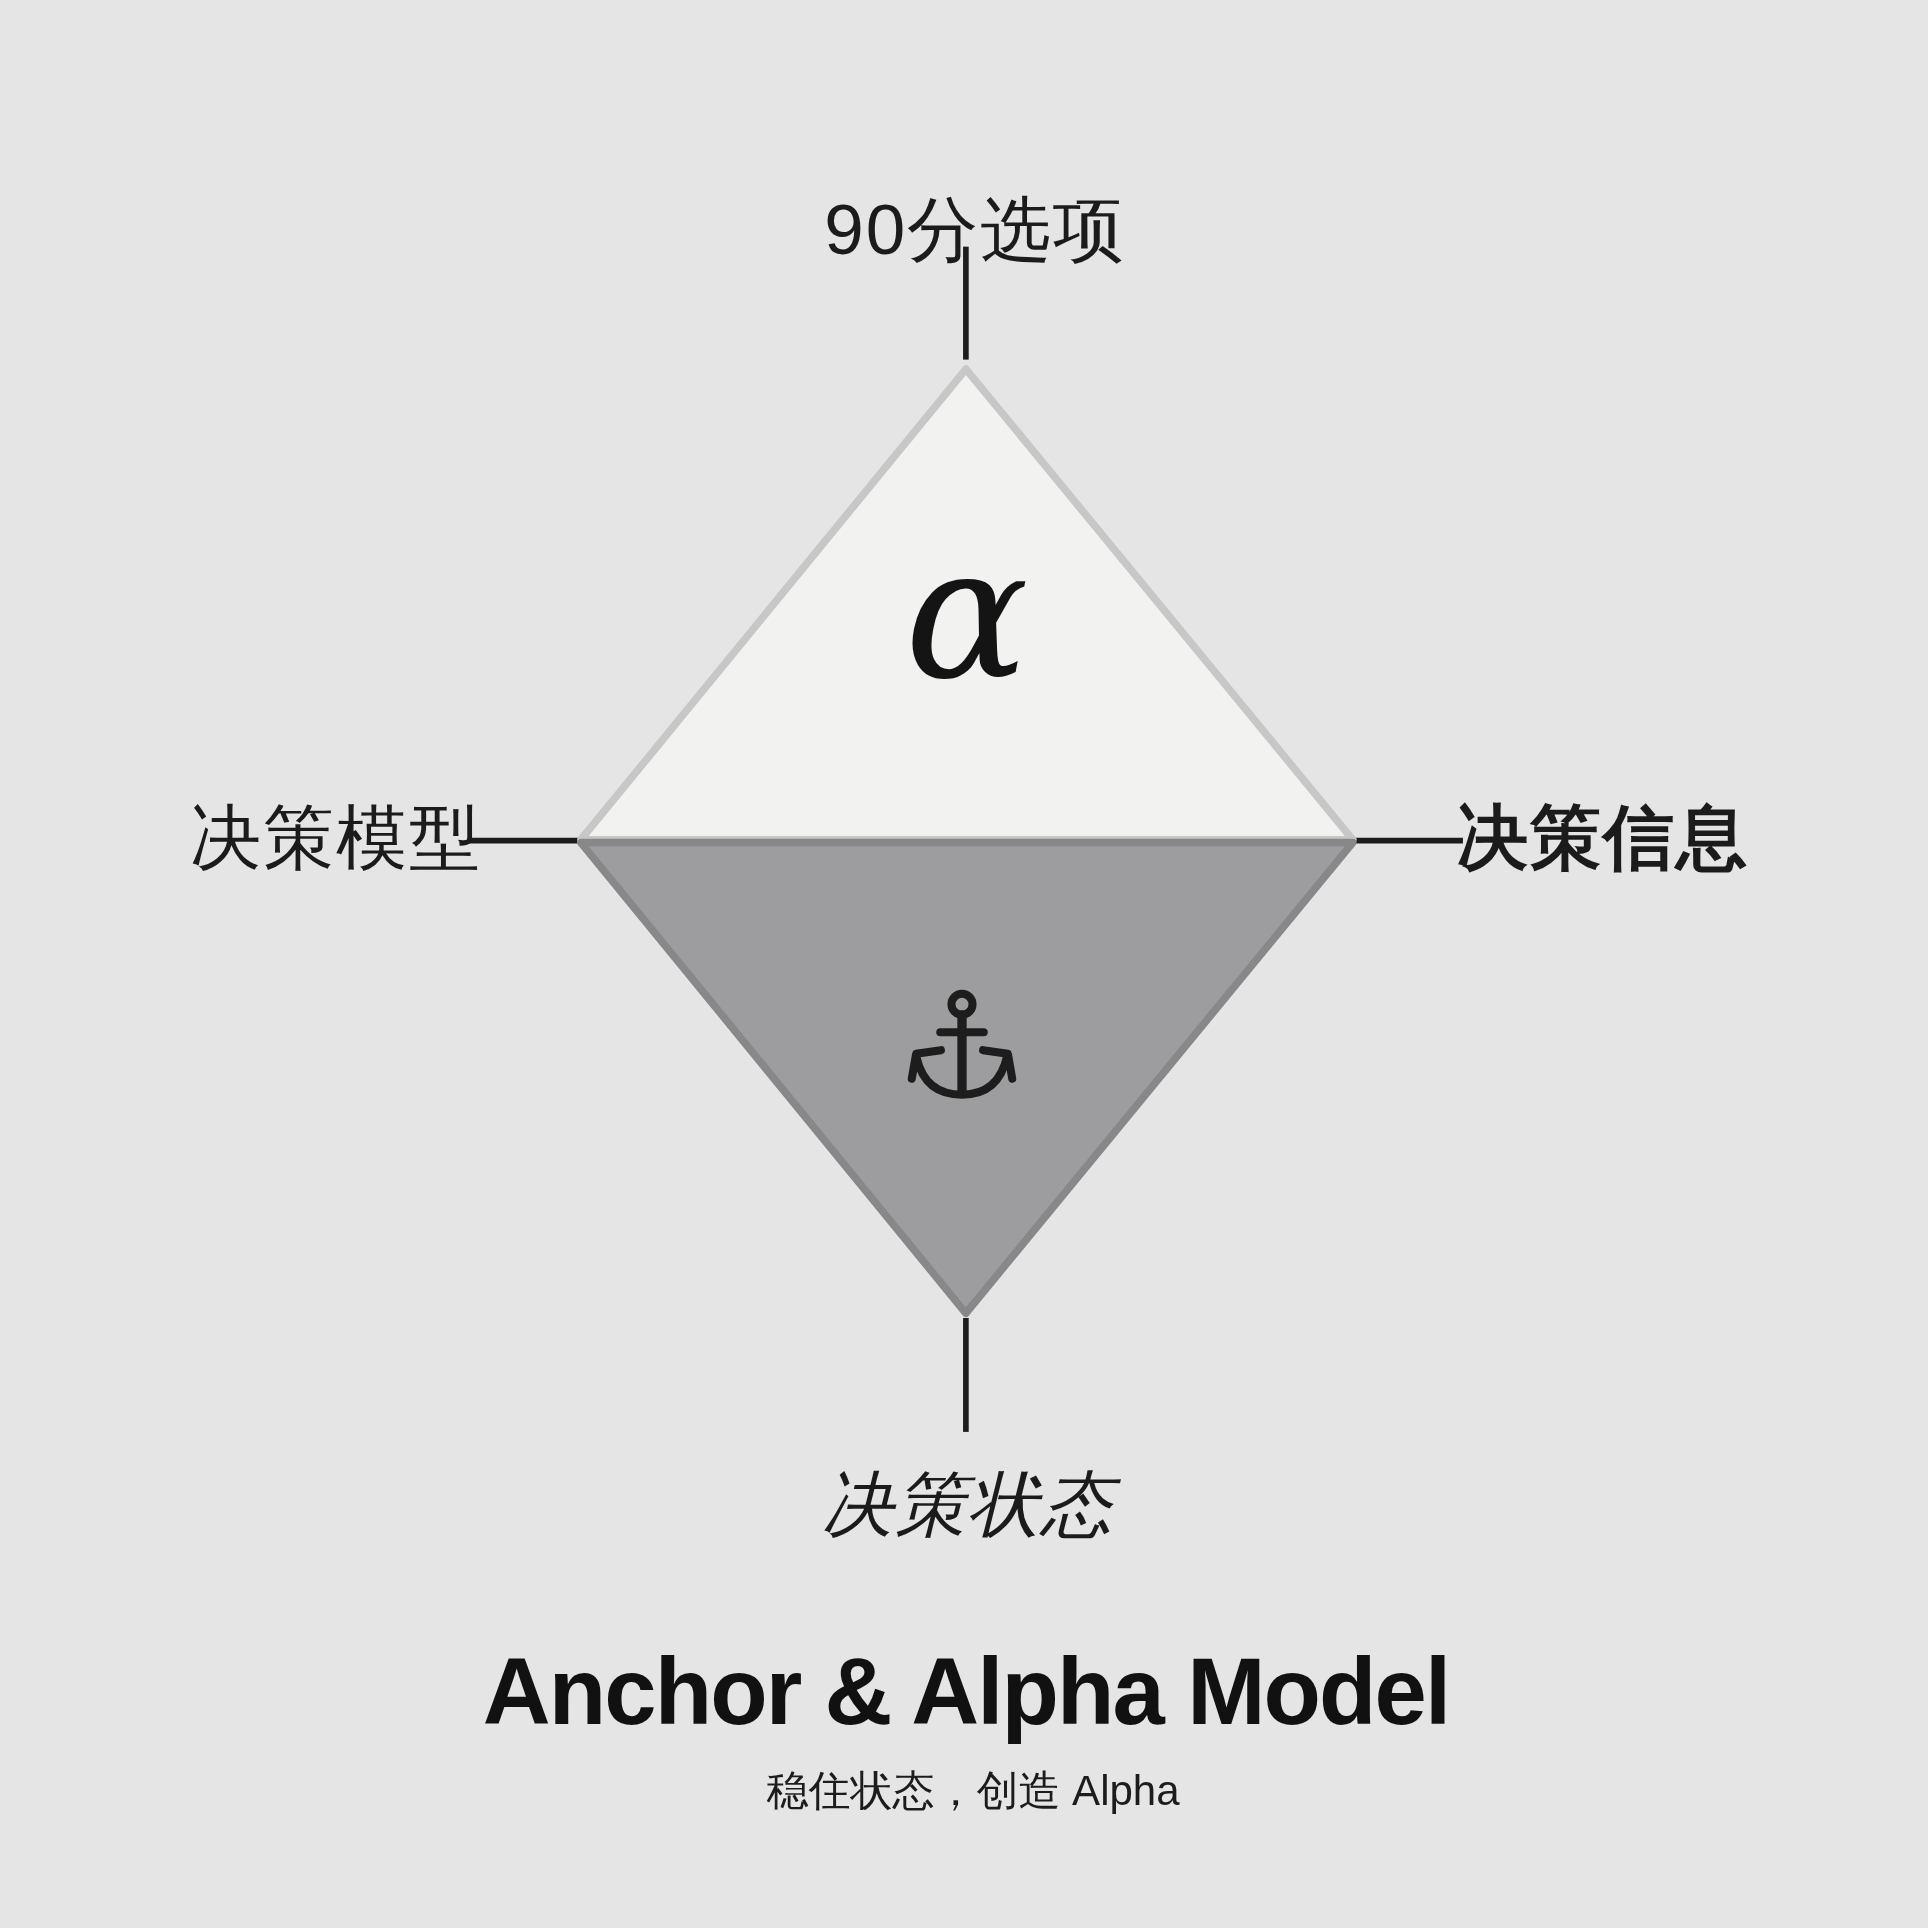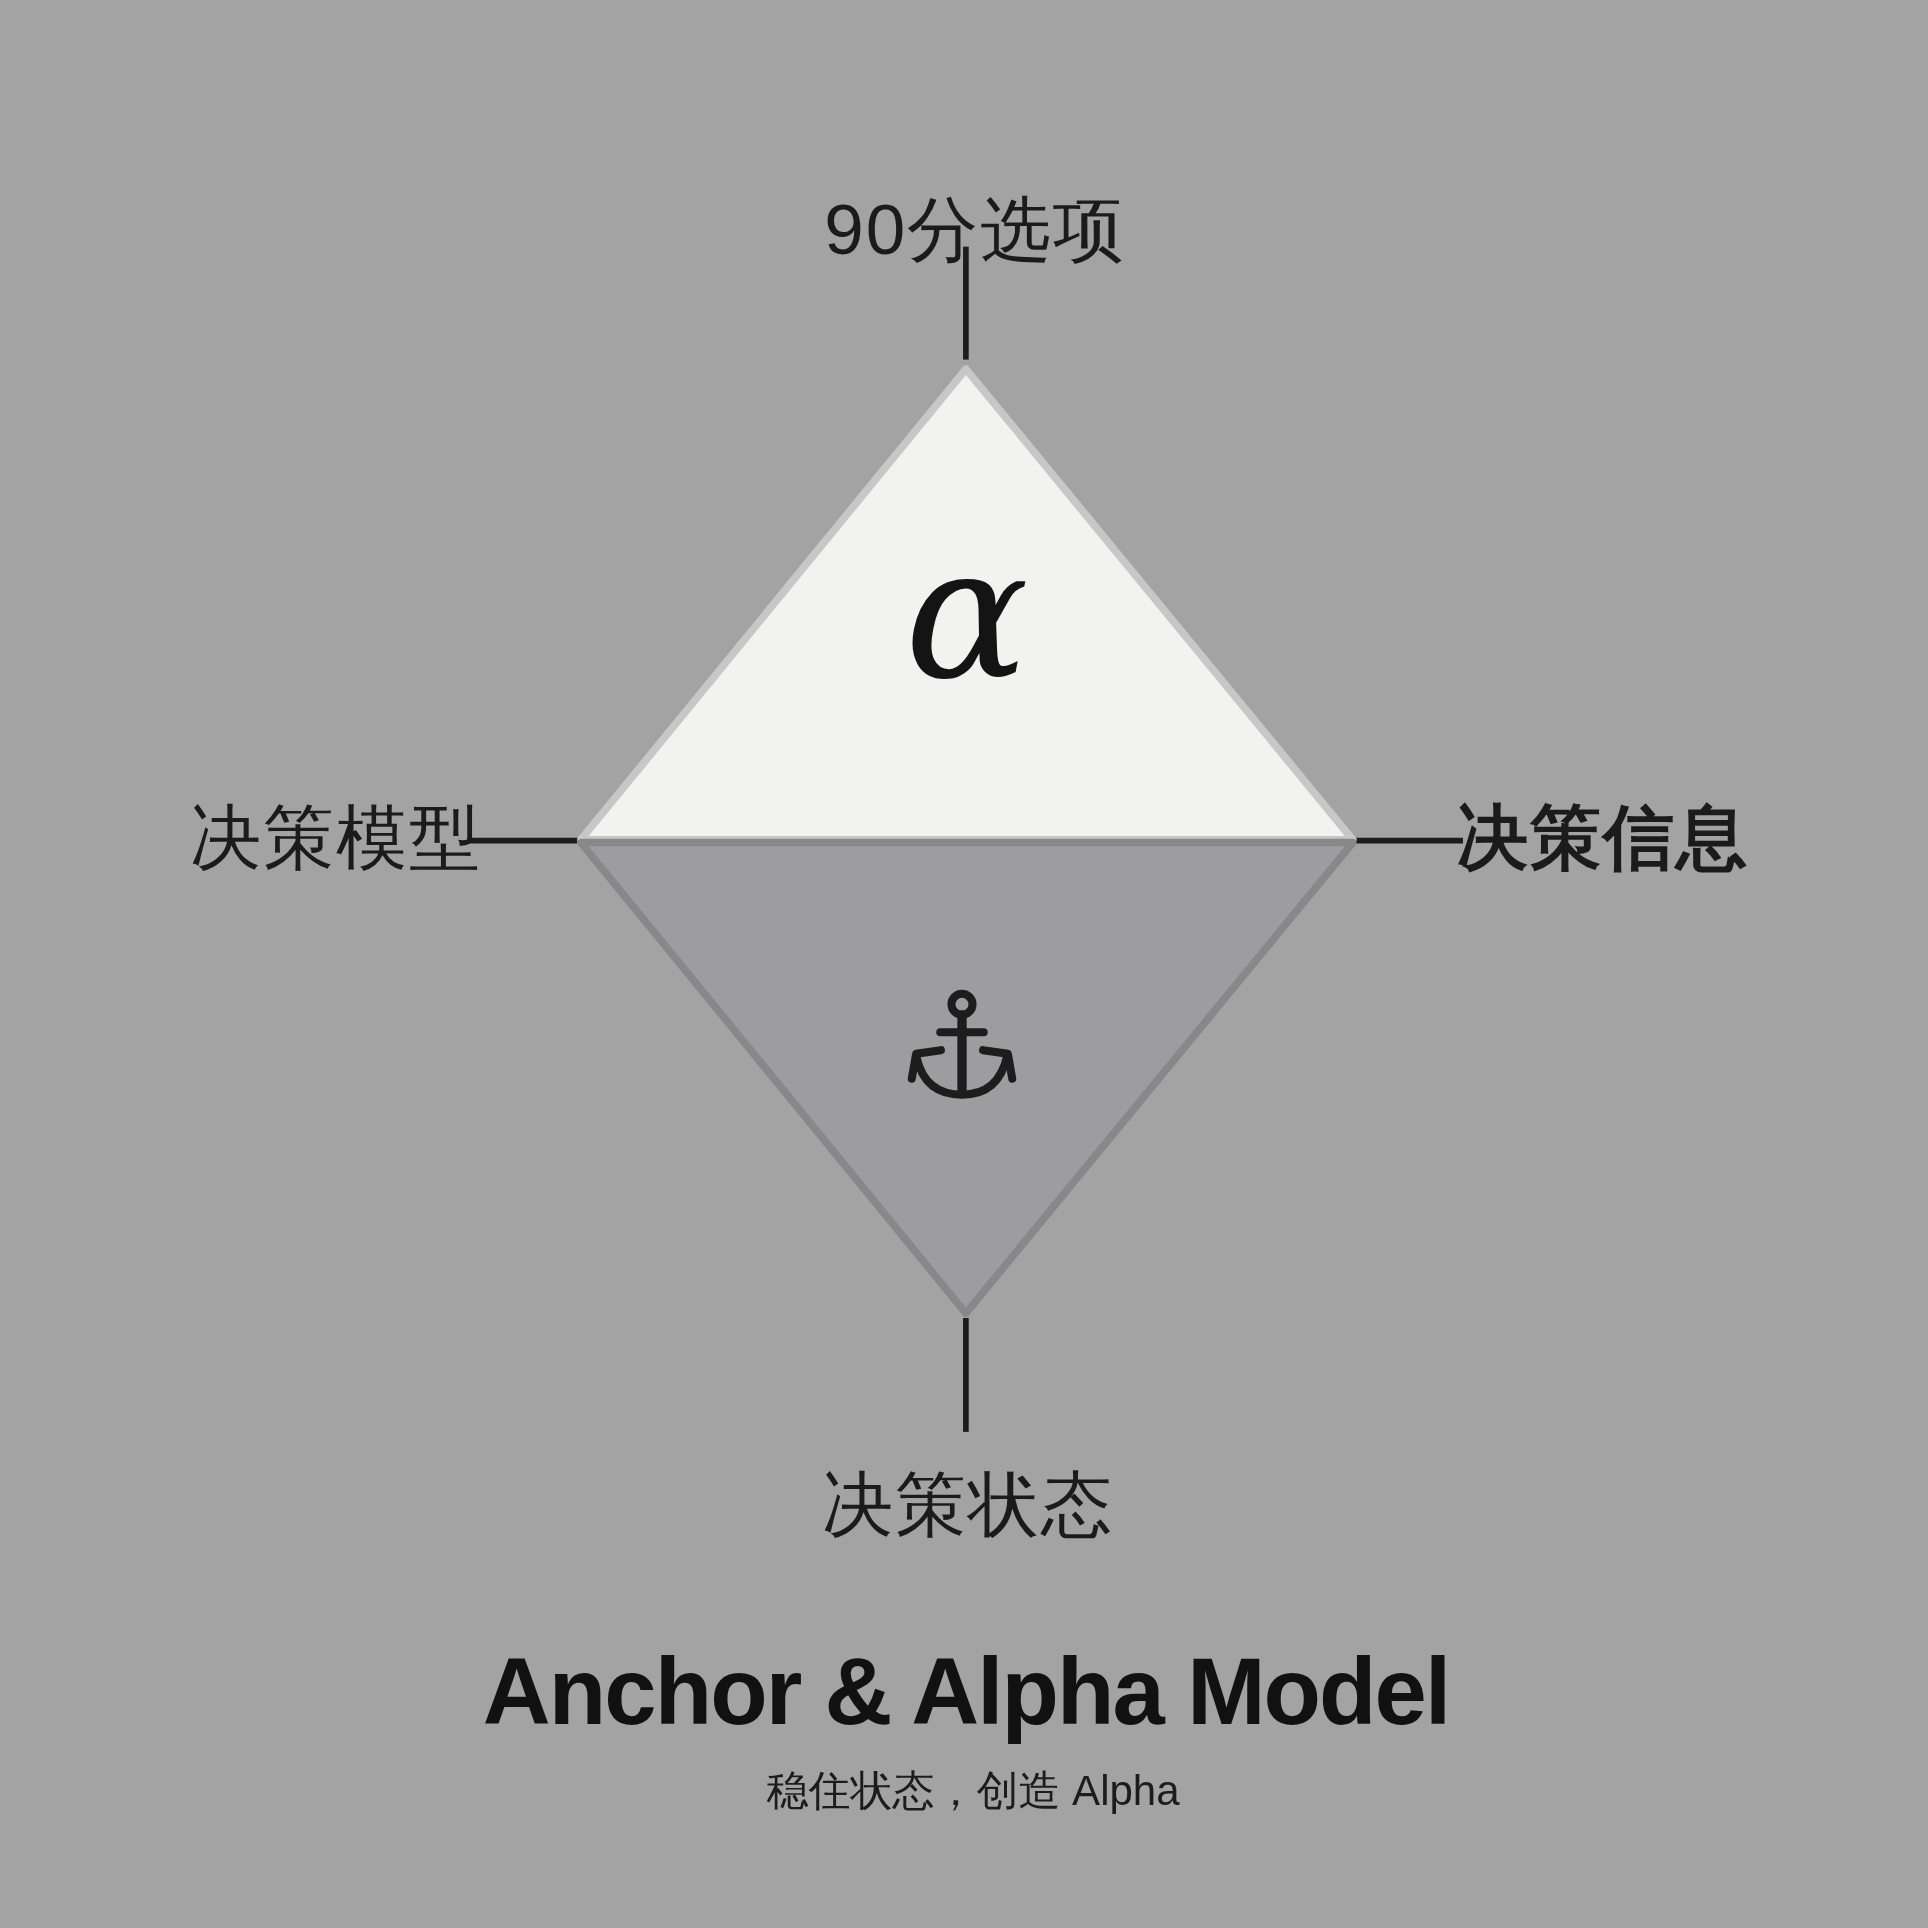--- a/index.html
+++ b/index.html
@@ -71,38 +71,38 @@
     transform: translate(-50%, -50%);
     font-size: 42px;
     font-weight: 500;
     color: #1c1c1c;
     white-space: nowrap;
   }
 </style>
 </head>
 <body>
 
-<div id="canvas" style="background: #a3a3a3;">
+<div id="canvas" style="background: #e5e5e5;">
 
   <svg id="diamond-svg" viewBox="0 0 2048 2048" xmlns="http://www.w3.org/2000/svg">
 
     <line x1="1026" y1="262" x2="1026" y2="382" stroke-width="6" stroke="#1c1c1c"></line>
     <line x1="497" y1="893" x2="614" y2="893" stroke-width="6" stroke="#1c1c1c"></line>
     <line x1="1440" y1="893" x2="1554" y2="893" stroke-width="6" stroke="#1c1c1c"></line>
     <line x1="1026" y1="1400" x2="1026" y2="1521" stroke-width="6" stroke="#1c1c1c"></line>
 
     <polygon points="1026,392 1437,892 617,892" stroke-width="8" stroke-linejoin="round" fill="#f2f2f1" stroke="#c7c7c7"></polygon>
 
     <polygon points="617,895 1437,895 1026,1395" stroke-width="8" stroke-linejoin="round" fill="#9d9d9f" stroke="#88888a"></polygon>
   </svg>
 
   <div class="node-label" id="top-label" style="left:975px; top:230px;">90分选项</div>
   <div class="node-label" id="left-label" style="left:336px; top:838px;">决策模型</div>
   <div class="node-label" id="right-label" style="left:1603px; top:838px;font-weight:bold;">决策信息</div>
-  <div class="node-label" id="bottom-label" style="left:968px; top:1505px;">决策状态</div>
+  <div class="node-label" id="bottom-label" style="left:968px; top:1505px;font-style:italic;">决策状态</div>
 
   <div id="alpha-symbol">α</div>
 
   <svg id="anchor-icon" viewBox="0 0 100 104" xmlns="http://www.w3.org/2000/svg" fill="none" stroke="#1d1d1d" stroke-linecap="round" stroke-linejoin="round">
     <circle cx="50" cy="13.5" r="8.5" stroke-width="6.5"></circle>
     <line x1="50" y1="22" x2="50" y2="83" stroke-width="7.5"></line>
     <line x1="32.5" y1="36" x2="67.5" y2="36" stroke-width="6.5"></line>
     <path d="M 13.5 57 C 18.5 78.5 32 86.5 50 86.5 C 68 86.5 81.5 78 86.5 55" stroke-width="6.5"></path>
     <path d="M 9.5 73.5 L 13 53.5 L 33 50.5" stroke-width="6.5"></path>
     <path d="M 90.5 73.5 L 87 53.5 L 67 50.5" stroke-width="6.5"></path>

